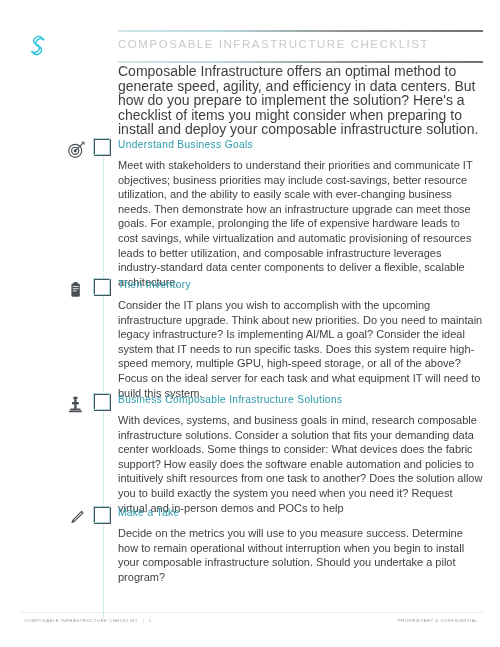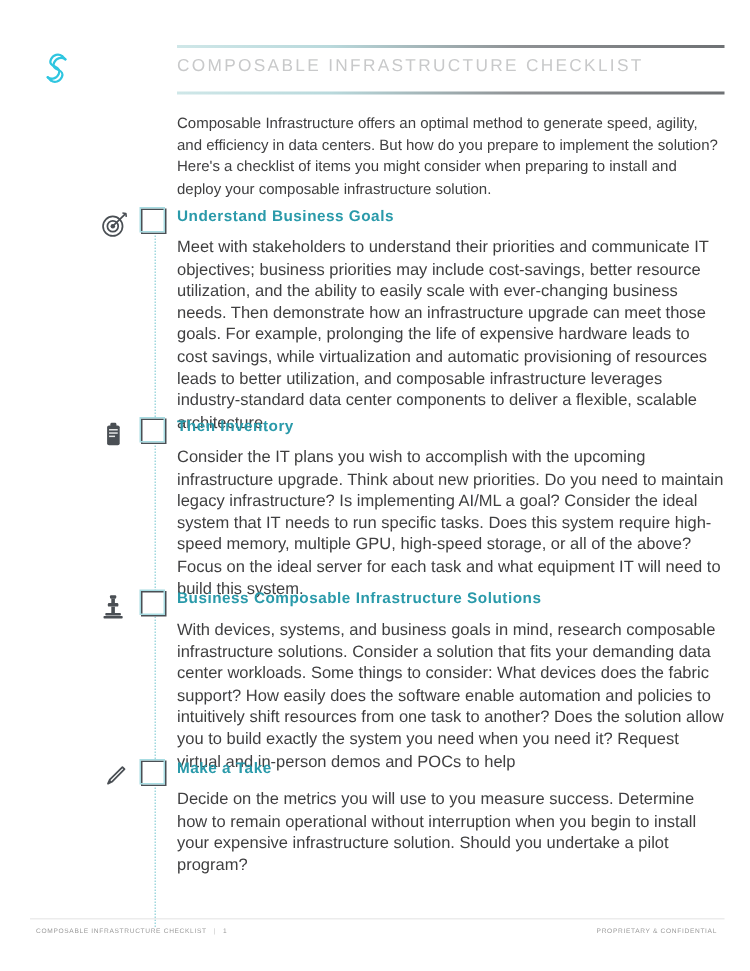--- a/index.html
+++ b/index.html
@@ -58,23 +58,23 @@
     font-weight: 400;
     white-space: nowrap;
     font-stretch: condensed;
     font-family: "Liberation Sans Narrow", "Liberation Sans", sans-serif;
   }
 
   
   .intro {
     position: absolute;
     left: 118px;
-    top: 76px;
+    top: 64px;
     width: 365px;
-    font-size: 10px;
+    font-size: 14px;
     line-height: 14.6px;
     color: #3f3f40;
   }
 
   
   .timeline {
     position: absolute;
     left: 103px;
     top: 150px;
     width: 1px;
@@ -116,21 +116,21 @@
     height: 17px;
     box-sizing: border-box;
     border: 1.2px solid #a7dce2;
   }
 
   .sec-title {
     position: absolute;
     left: 118px;
     top: -1px;
     font-size: 10.2px;
-    font-weight: bold;
+    font-weight: normal;
     letter-spacing: 0.35px;
     color: #2a9aaa;
     white-space: nowrap;
   }
 
   .sec-body {
     position: absolute;
     left: 118px;
     top: 18px;
     width: 365px;
@@ -248,21 +248,21 @@
 
   <div class="section" style="top:508px;">
     <div class="sec-icon">
       <svg width="22" height="20" viewBox="0 0 22 20" xmlns="http://www.w3.org/2000/svg">
         <path d="M15.6 3.4 L17.0 4.8 L8.6 13.2 L6.0 14.4 L7.2 11.8 Z" fill="none" stroke="#4a4f54" stroke-width="1.2" stroke-linejoin="round"></path>
         <path d="M7.2 11.8 L6.0 14.4 L8.6 13.2 Z" fill="#4a4f54"></path>
       </svg>
     </div>
     <div class="checkbox"></div>
     <div class="sec-title">Make a Take</div>
-    <div class="sec-body">Decide on the metrics you will use to you measure success. Determine how to remain operational without interruption when you begin to install your expensive infrastructure solution. Should you undertake a pilot program?</div>
+    <div class="sec-body">Decide on the metrics you will use to you measure success. Determine how to remain operational without interruption when you begin to install your composable infrastructure solution. Should you undertake a pilot program?</div>
   </div>
 
   <div class="footer-rule"></div>
   <div class="footer-left">
     <span>COMPOSABLE INFRASTRUCTURE CHECKLIST</span>
     <span class="footer-sep">|</span>
     <span>1</span>
   </div>
   <div class="footer-right">PROPRIETARY &amp; CONFIDENTIAL</div>
 

